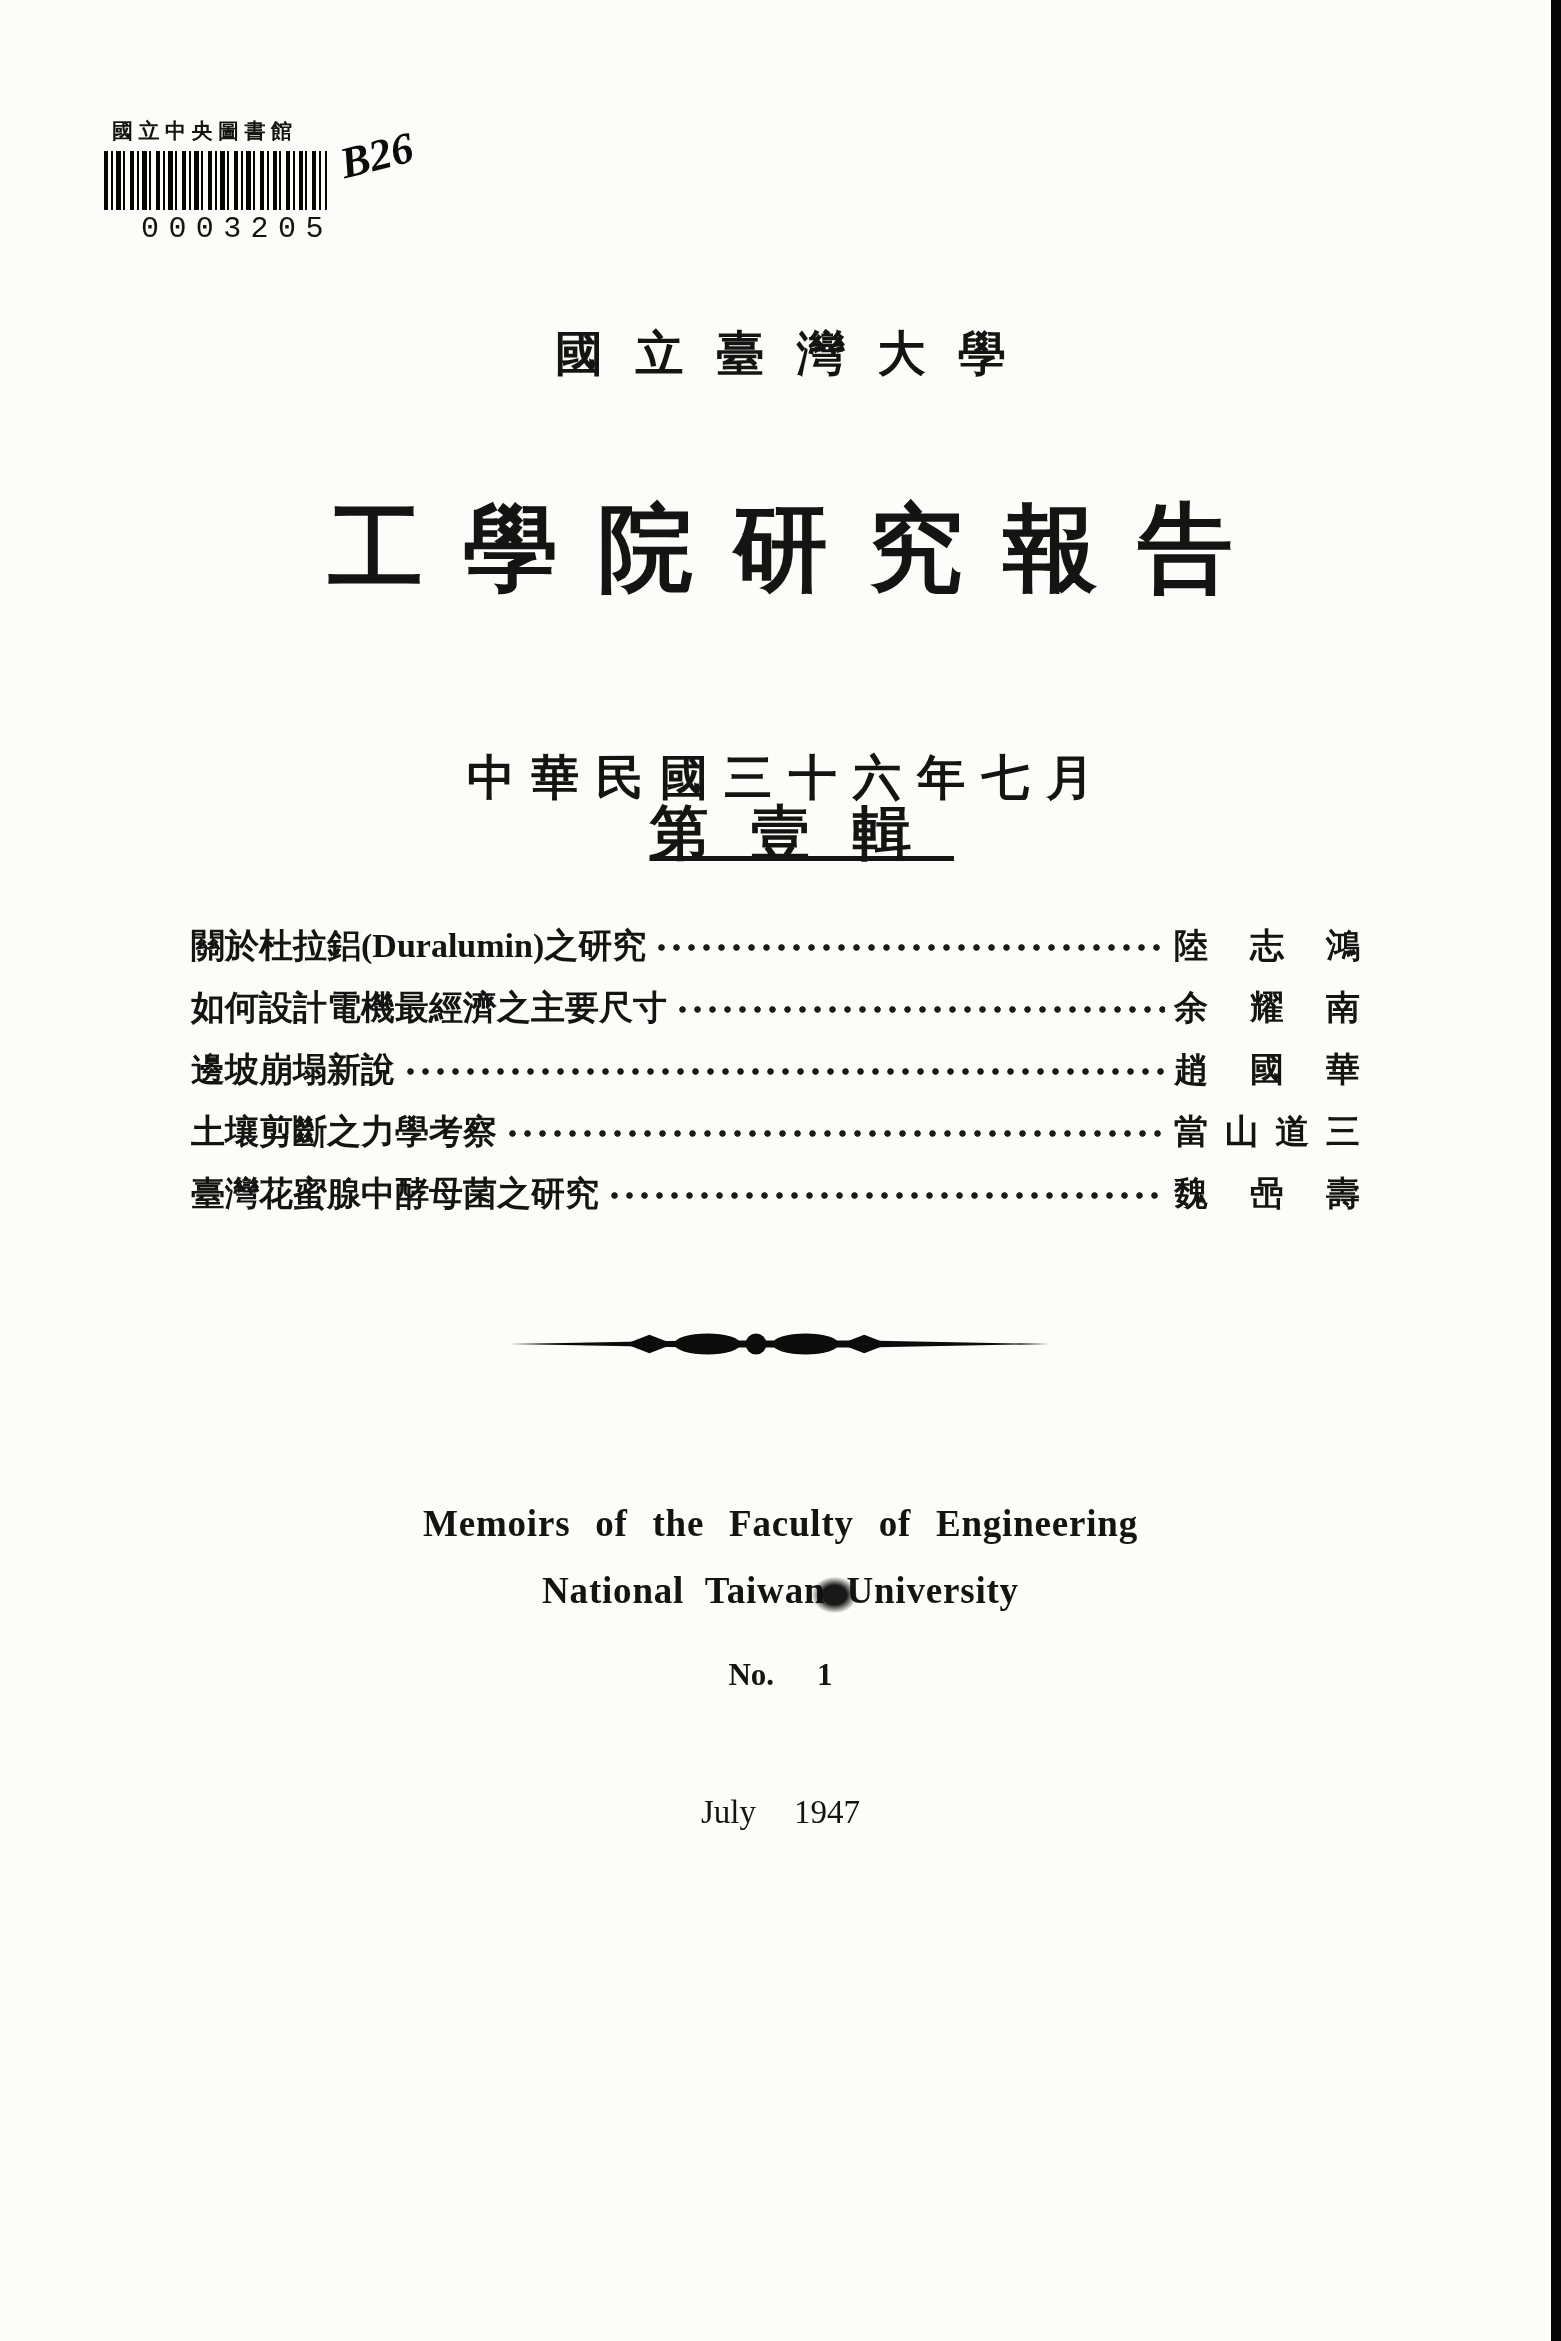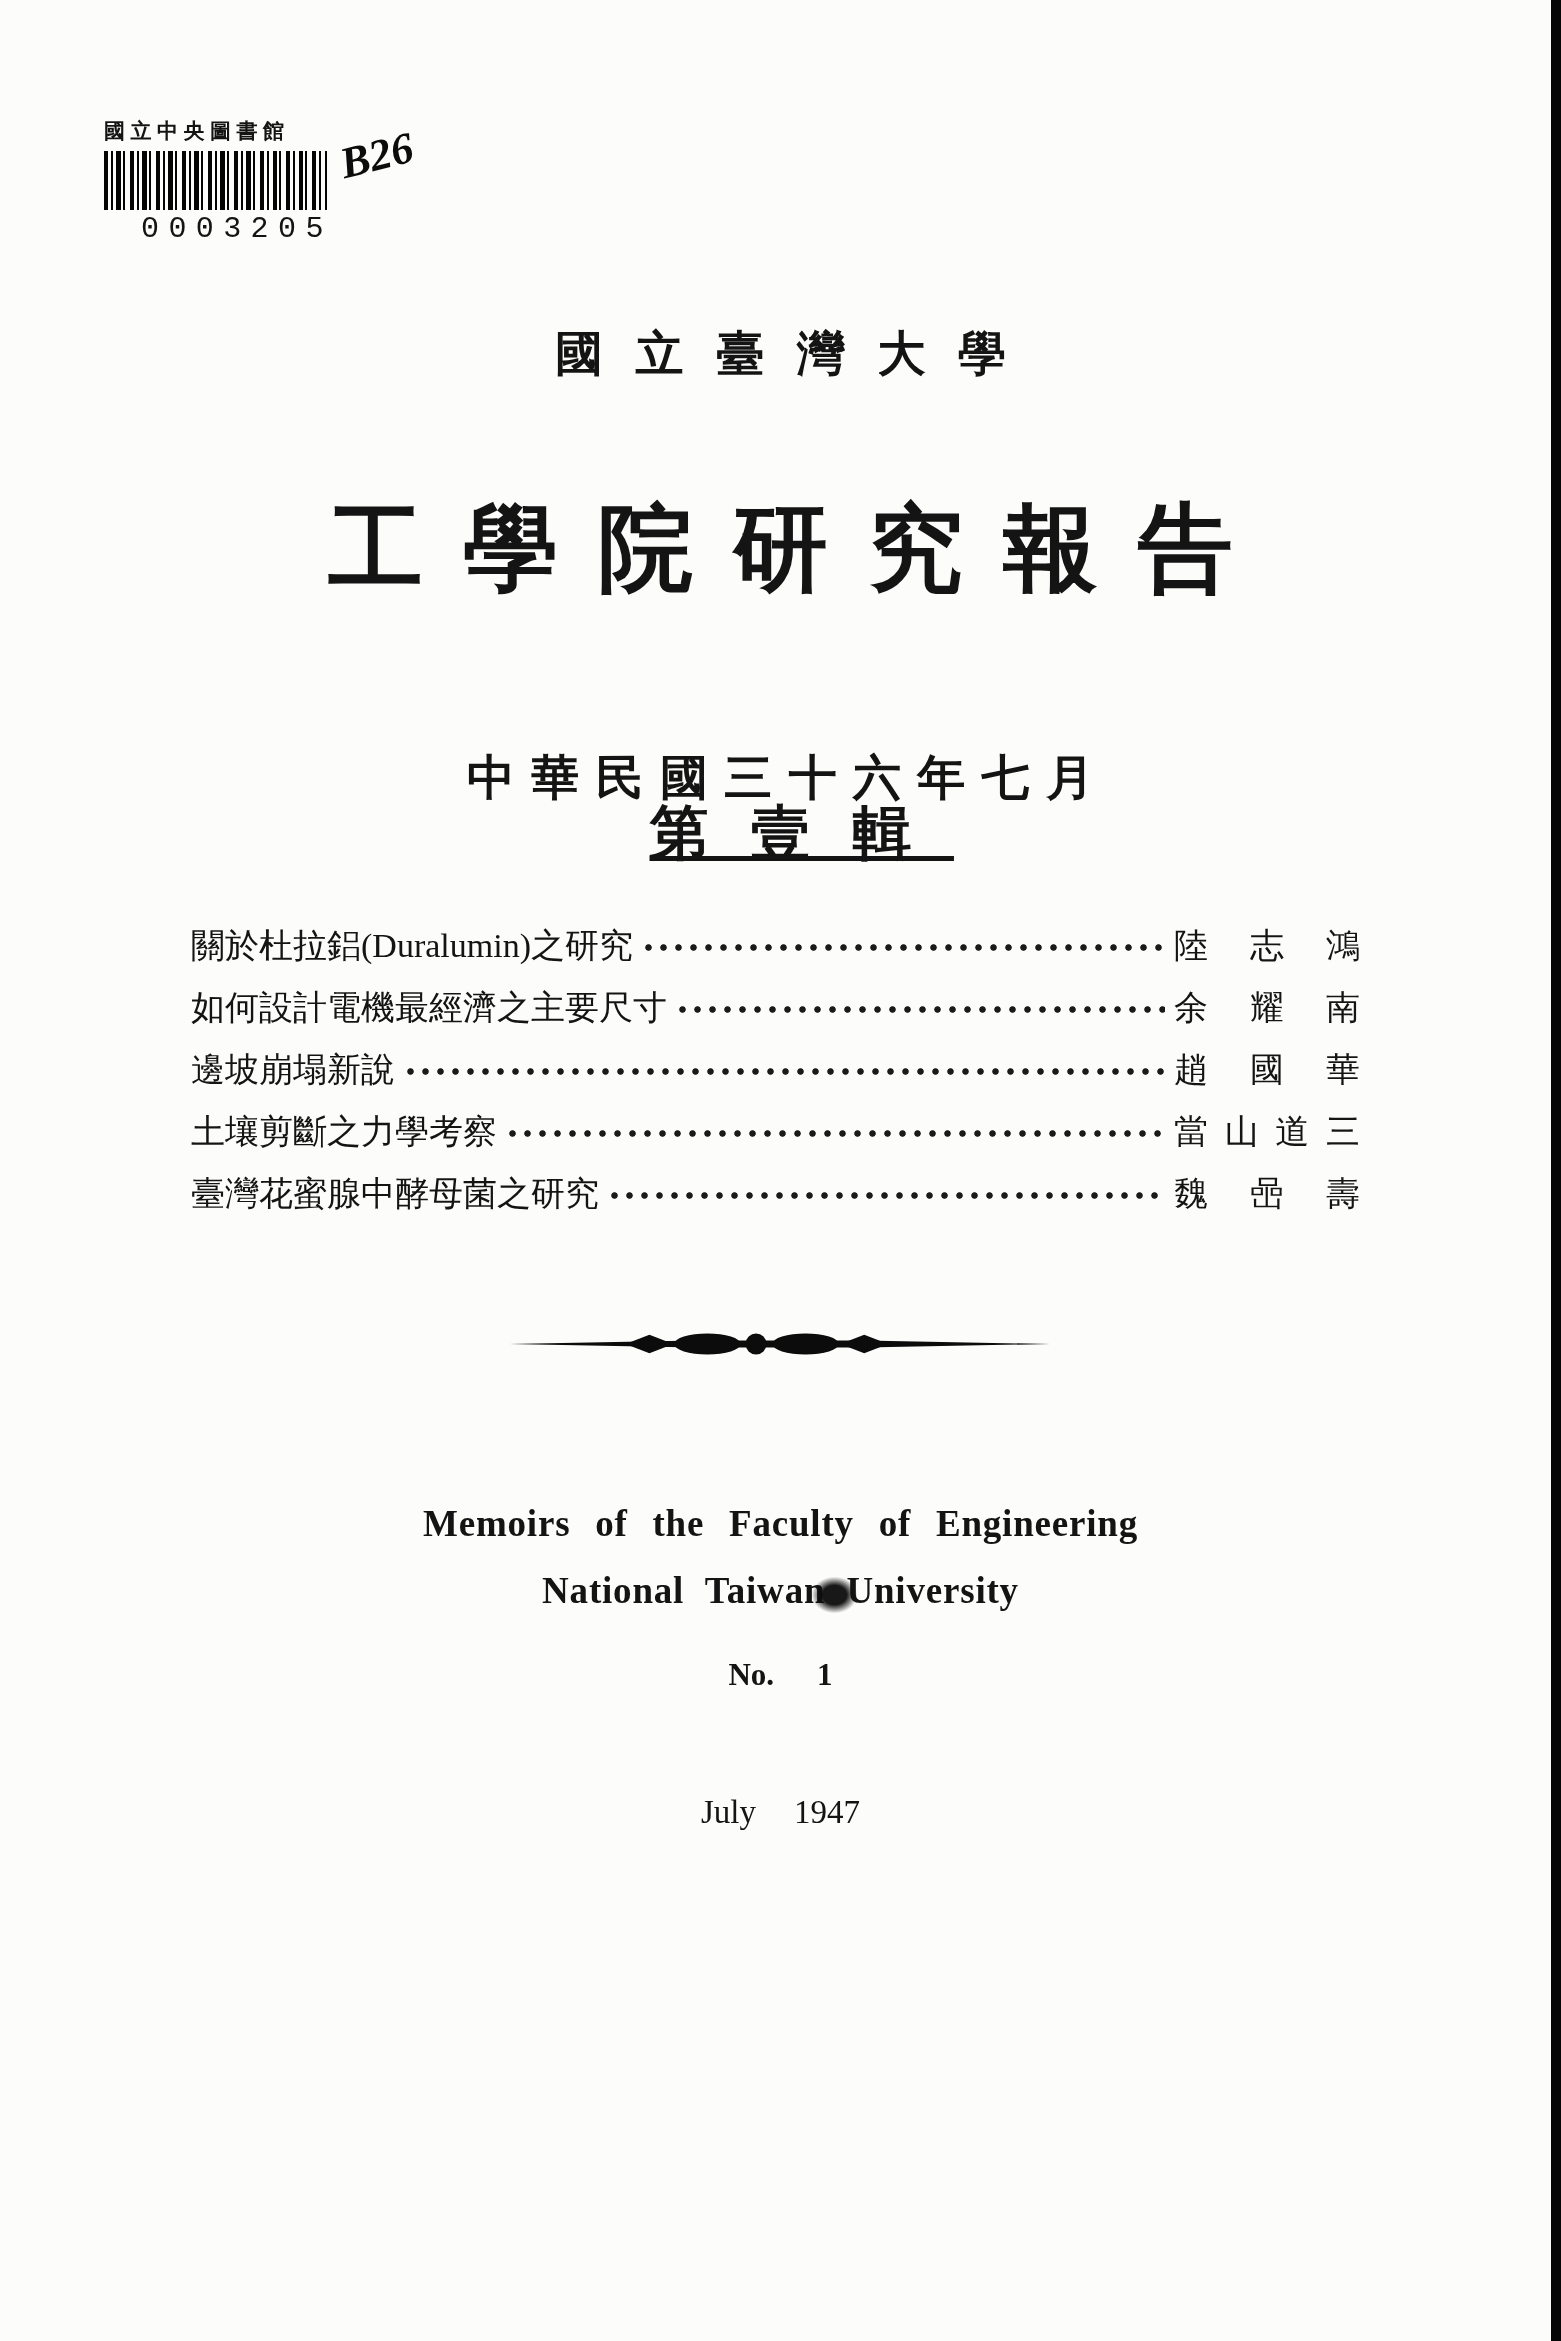--- a/index.html
+++ b/index.html
@@ -12,21 +12,21 @@
     overflow: hidden;
     color: #141414;
     font-family: "Liberation Serif", "DejaVu Serif", serif;
   }
 
   
   .scan-edge { position: absolute; right: 0; top: 0; width: 10px; height: 100%; background: #060606; }
 
   
   .stamp { position: absolute; left: 104px; top: 117px; }
-  .stamp-label { font-size: 21px; letter-spacing: 5.5px; font-weight: bold; white-space: nowrap; }
+  .stamp-label { font-size: 21px; letter-spacing: 5.5px; font-weight: bold; white-space: nowrap; margin-left: 8px; }
   .barcode {
     margin-top: 6.2px; width: 223px; height: 59px;
     background: repeating-linear-gradient(90deg,
       #050505 0 3.9px, rgba(0,0,0,0) 3.9px 7px,
       #050505 7px 9.4px, rgba(0,0,0,0) 9.4px 12.5px,
       #050505 12.5px 17px, rgba(0,0,0,0) 17px 19.5px,
       #050505 19.5px 21px, rgba(0,0,0,0) 21px 26px);
   }
   .barcode-number {
     margin-top: 2.3px; padding-left: 37px;
@@ -41,21 +41,21 @@
   }
 
   .center-line { position: absolute; left: 0; width: 100%; text-align: center; white-space: nowrap; font-weight: bold; line-height: 1.1; }
   .title-univ  { top: 328px;  font-size: 48px;  letter-spacing: 0.68em; padding-left: 0.68em; }
   .title-main  { top: 497px;  font-size: 95px; letter-spacing: 0.42em; padding-left: 0.42em; }
   .title-date  { top: 724px;  font-size: 48px;  letter-spacing: 0.34em; padding-left: 0.34em; margin-top: 28px; }
   .title-issue { top: 801px; font-size: 59px;  letter-spacing: 0.72em; padding-left: 0.72em; text-decoration: underline; }
 
   
   .toc { position: absolute; left: 191px; top: 915px; width: 1169px; }
-  .toc-row { display: flex; align-items: center; height: 62px; font-weight: normal; }
+  .toc-row { display: flex; align-items: center; height: 62px; font-weight: bold; }
   .toc-title { font-size: 34px; white-space: nowrap; flex: none; }
   .toc-leader {
     flex: 1; height: 11px; margin: 3.1px 9.4px 0 7.8px;
     background-image: radial-gradient(circle, #1a1a1a 2.8px, rgba(0,0,0,0) 3.7px);
     background-size: 15px 11px; background-repeat: repeat-x; background-position: left center;
   }
   .toc-author { flex: none; width: 186px; display: flex; justify-content: space-between; font-size: 34px; }
 
   .divider { position: absolute; left: 507px; top: 1327px; width: 546px; height: 34px; }
 

